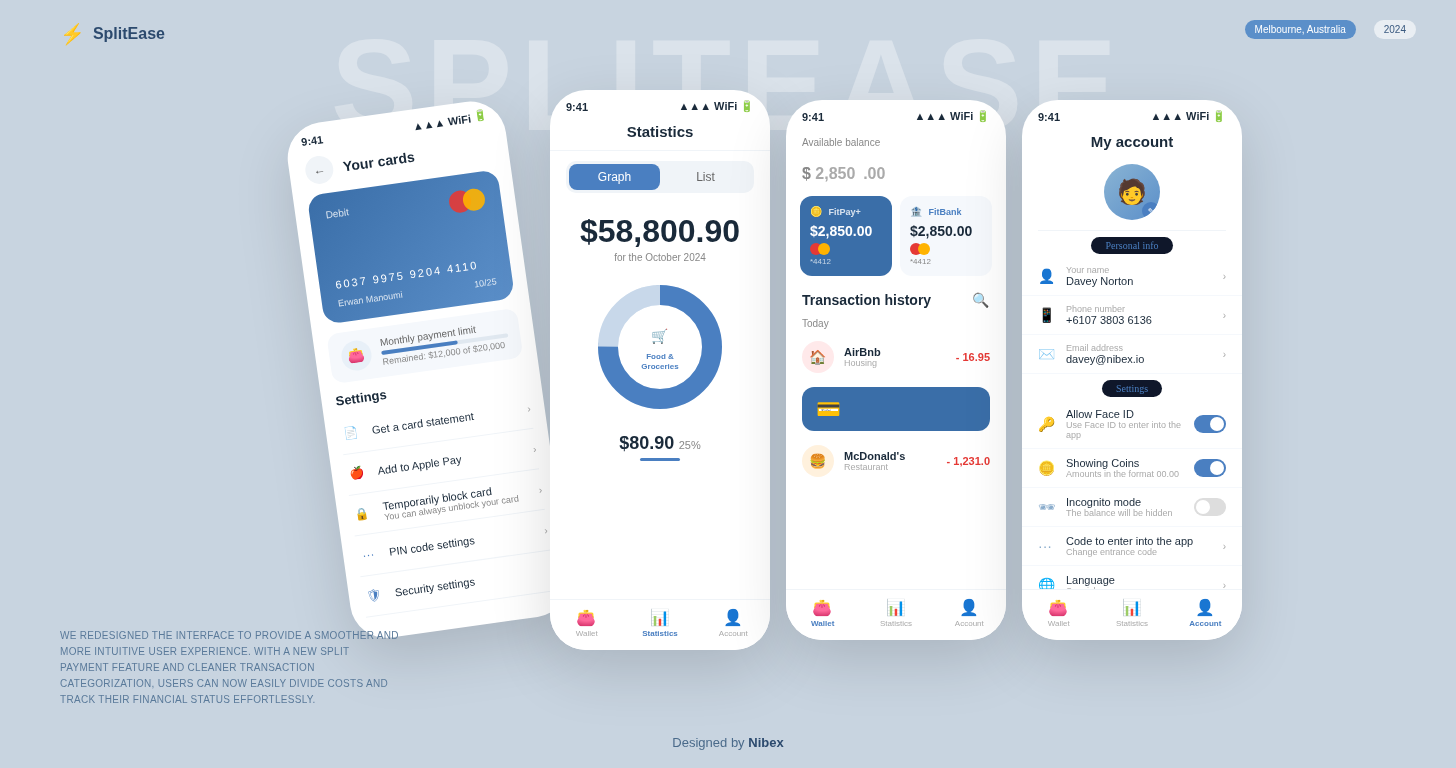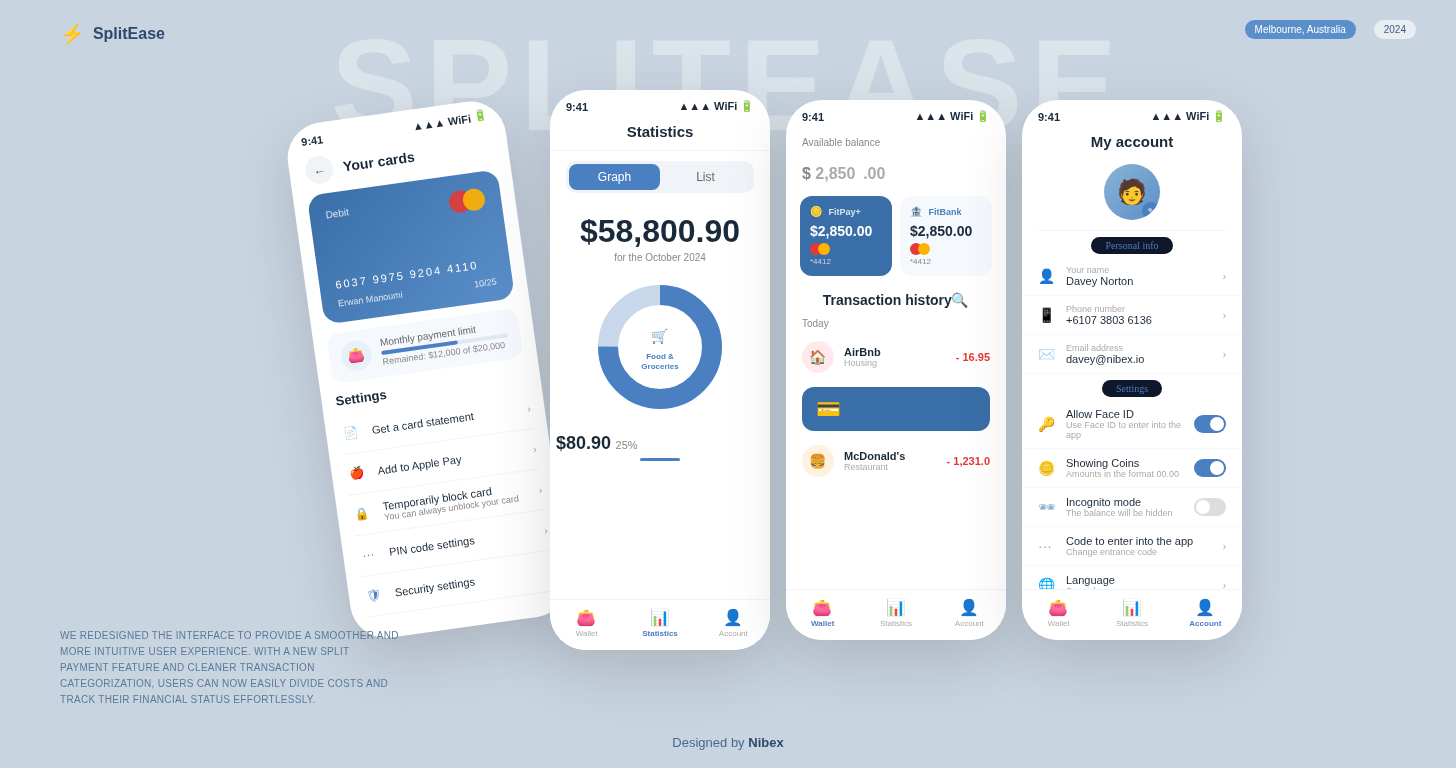--- a/index.html
+++ b/index.html
@@ -303,20 +303,21 @@
     }
 
     .donut-container {
       display: flex;
       justify-content: center;
       margin: 10px 0;
       position: relative;
     }
 
     .p2-stat {
+      text-align: center;
       padding: 6px;
     }
     .p2-stat-value { font-size: 18px; font-weight: 700; color: #1a2a3a; }
     .p2-stat-pct { font-size: 11px; color: #888; }
     .p2-stat-bar {
       width: 40px;
       height: 3px;
       background: #4a7fc1;
       border-radius: 2px;
       margin: 4px auto 0;
@@ -379,21 +380,21 @@
     .mini-card.active-card .mini-card-amount { color: white; }
     .mini-card-num { font-size: 8px; color: #888; margin-top: 2px; }
     .mini-card.active-card .mini-card-num { color: rgba(255,255,255,0.7); }
     .mini-mc { display: flex; margin-top: 4px; }
     .mini-mc-c { width: 12px; height: 12px; border-radius: 50%; }
     .mini-mc-r { background: #e53935; margin-right: -4px; }
     .mini-mc-y { background: #ffb300; }
 
     .tx-header {
       display: flex;
-      justify-content: center;
+      justify-content: space-between;
       align-items: center;
       padding: 6px 16px;
     }
     .tx-title { font-size: 14px; font-weight: 700; color: #1a2a3a; }
     .tx-search { font-size: 14px; color: #888; }
 
     .tx-day { font-size: 10px; color: #888; padding: 4px 16px; }
 
     .tx-item {
       display: flex;

